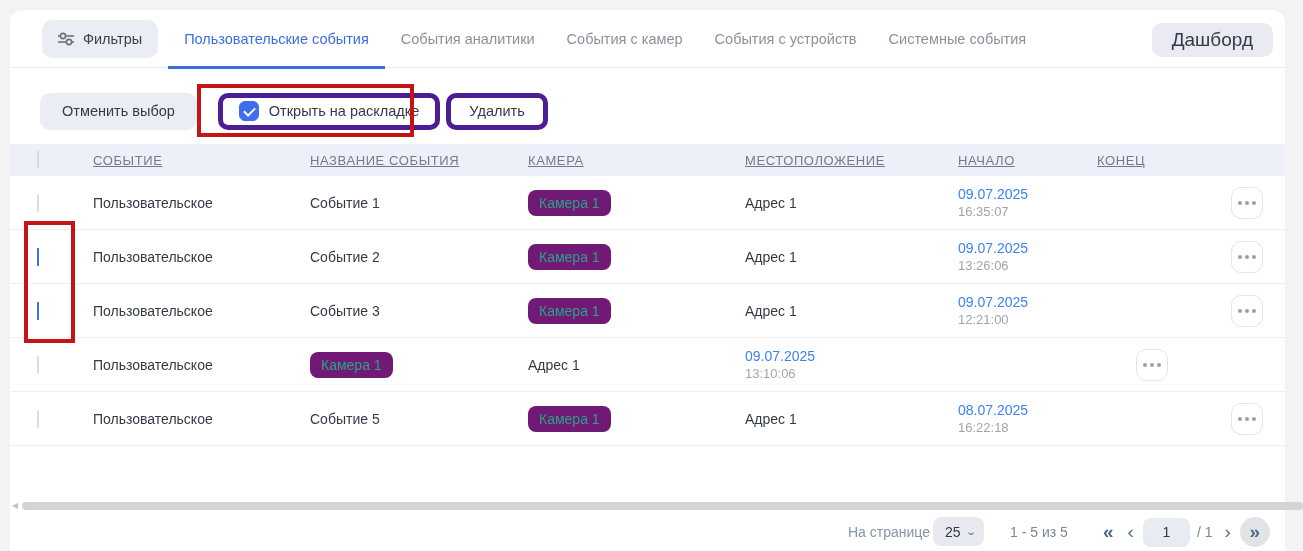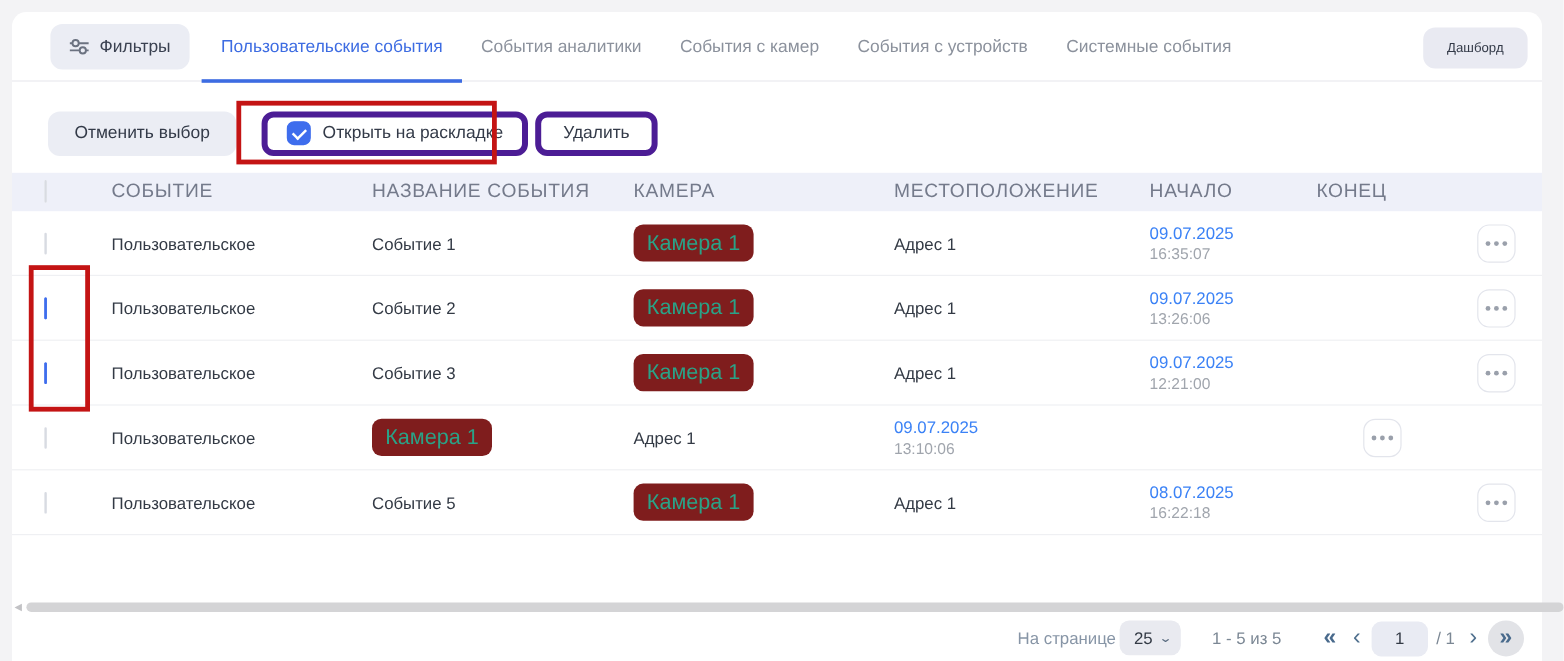--- a/index.html
+++ b/index.html
@@ -9,43 +9,43 @@
   .panel { position:absolute; left:10px; top:10px; width:1275px; height:541px; background:#ffffff; border-radius:12px 12px 0 0; }
 
   
   .tabbar { position:absolute; left:0; top:0; width:100%; height:58px; border-bottom:1px solid #e9eaee; display:flex; align-items:center; }
   .filters-btn { margin-left:32px; height:38px; padding:0 16px; background:#ebedf4; border-radius:10px; display:flex; align-items:center; gap:9px; font-size:14.5px; color:#3a4150; cursor:pointer; }
   .filters-btn svg { display:block; }
   .tabs { display:flex; align-items:stretch; height:58px; margin-left:10px; }
   .tab { display:flex; align-items:center; padding:0 16px; font-size:14.5px; color:#8b919c; cursor:pointer; position:relative; white-space:nowrap; }
   .tab.active { color:#3d6ce2; }
   .tab.active::after { content:""; position:absolute; left:0; right:0; bottom:-1px; height:3px; background:#3d6ce2; }
-  .dashboard-btn { position:absolute; right:12px; top:13px; height:34px; padding:0 20px; background:#e9eaf2; border-radius:10px; display:flex; align-items:center; font-size:11px; color:#333a48; cursor:pointer; }
+  .dashboard-btn { position:absolute; right:12px; top:13px; height:34px; padding:0 20px; background:#e9eaf2; border-radius:10px; display:flex; align-items:center; font-size:19px; color:#333a48; cursor:pointer; }
 
   
   .actionbar { position:absolute; left:0; top:82px; width:100%; height:38px; display:flex; align-items:center; }
   .btn { height:37px; display:flex; align-items:center; border-radius:10px; font-size:14.5px; color:#333a48; cursor:pointer; }
   .btn-gray { margin-left:30px; padding:0 22px; background:#ebedf4; }
   .btn-outline { background:#fff; border:5px solid #4c1d95; padding:0 18px; }
   .open-layout { margin-left:21px; gap:10px; padding:0 16px; }
   .delete-btn { margin-left:6px; }
 
   
   .cb { width:20px; height:20px; border-radius:6px; background:#fff; border:1.5px solid #d8dbe2; position:relative; cursor:pointer; flex:0 0 auto; }
   .cb.checked { background:#3e6ded; border-color:#3e6ded; }
   .cb.checked::after { content:""; position:absolute; left:4px; top:5px; width:9px; height:5px; border-left:2px solid #fff; border-bottom:2px solid #fff; transform:rotate(-45deg); }
 
   
   .grid-row { display:grid; grid-template-columns:56px 217px 218px 217px 213px 139px 93px 1fr; align-items:center; padding-left:27px; }
   .thead { position:absolute; left:0; top:134px; width:100%; height:32px; background:#eef0f9; }
   .thead .grid-row { height:32px; }
-  .th { font-size:16px; color:#747a8b; letter-spacing:0.6px; }
+  .th { font-size:13px; color:#747a8b; letter-spacing:0.6px;text-decoration:underline; }
   .tbody { position:absolute; left:0; top:166px; width:100%; }
   .trow { height:54px; border-bottom:1px solid #eff0f3; font-size:14px; color:#333a45; }
-  .badge { display:inline-block; padding:5px 11px; border-radius:8px; background:#7f1d1d; color:#2aa287; font-size:18px; }
+  .badge { display:inline-block; padding:5px 11px; border-radius:8px; background:#701a75; color:#2aa287; font-size:14px; }
   .dt-date { font-size:14px; color:#3b82f6; }
   .dt-time { font-size:13px; color:#a0a5ad; margin-top:2px; }
   .row-actions { display:flex; justify-content:flex-end; padding-right:22px; }
   .more-btn { width:32px; height:32px; border:1px solid #e3e5ec; border-radius:10px; background:#fff; display:flex; align-items:center; justify-content:center; cursor:pointer; }
   .more-btn span { display:flex; gap:3px; }
   .more-btn i { width:4px; height:4px; border-radius:50%; background:#9aa0ab; }
 
   
   .ann { position:absolute; border:4px solid #c41414; z-index:20; pointer-events:none; }
   .ann-1 { left:197px; top:84px; width:217px; height:53px; }

